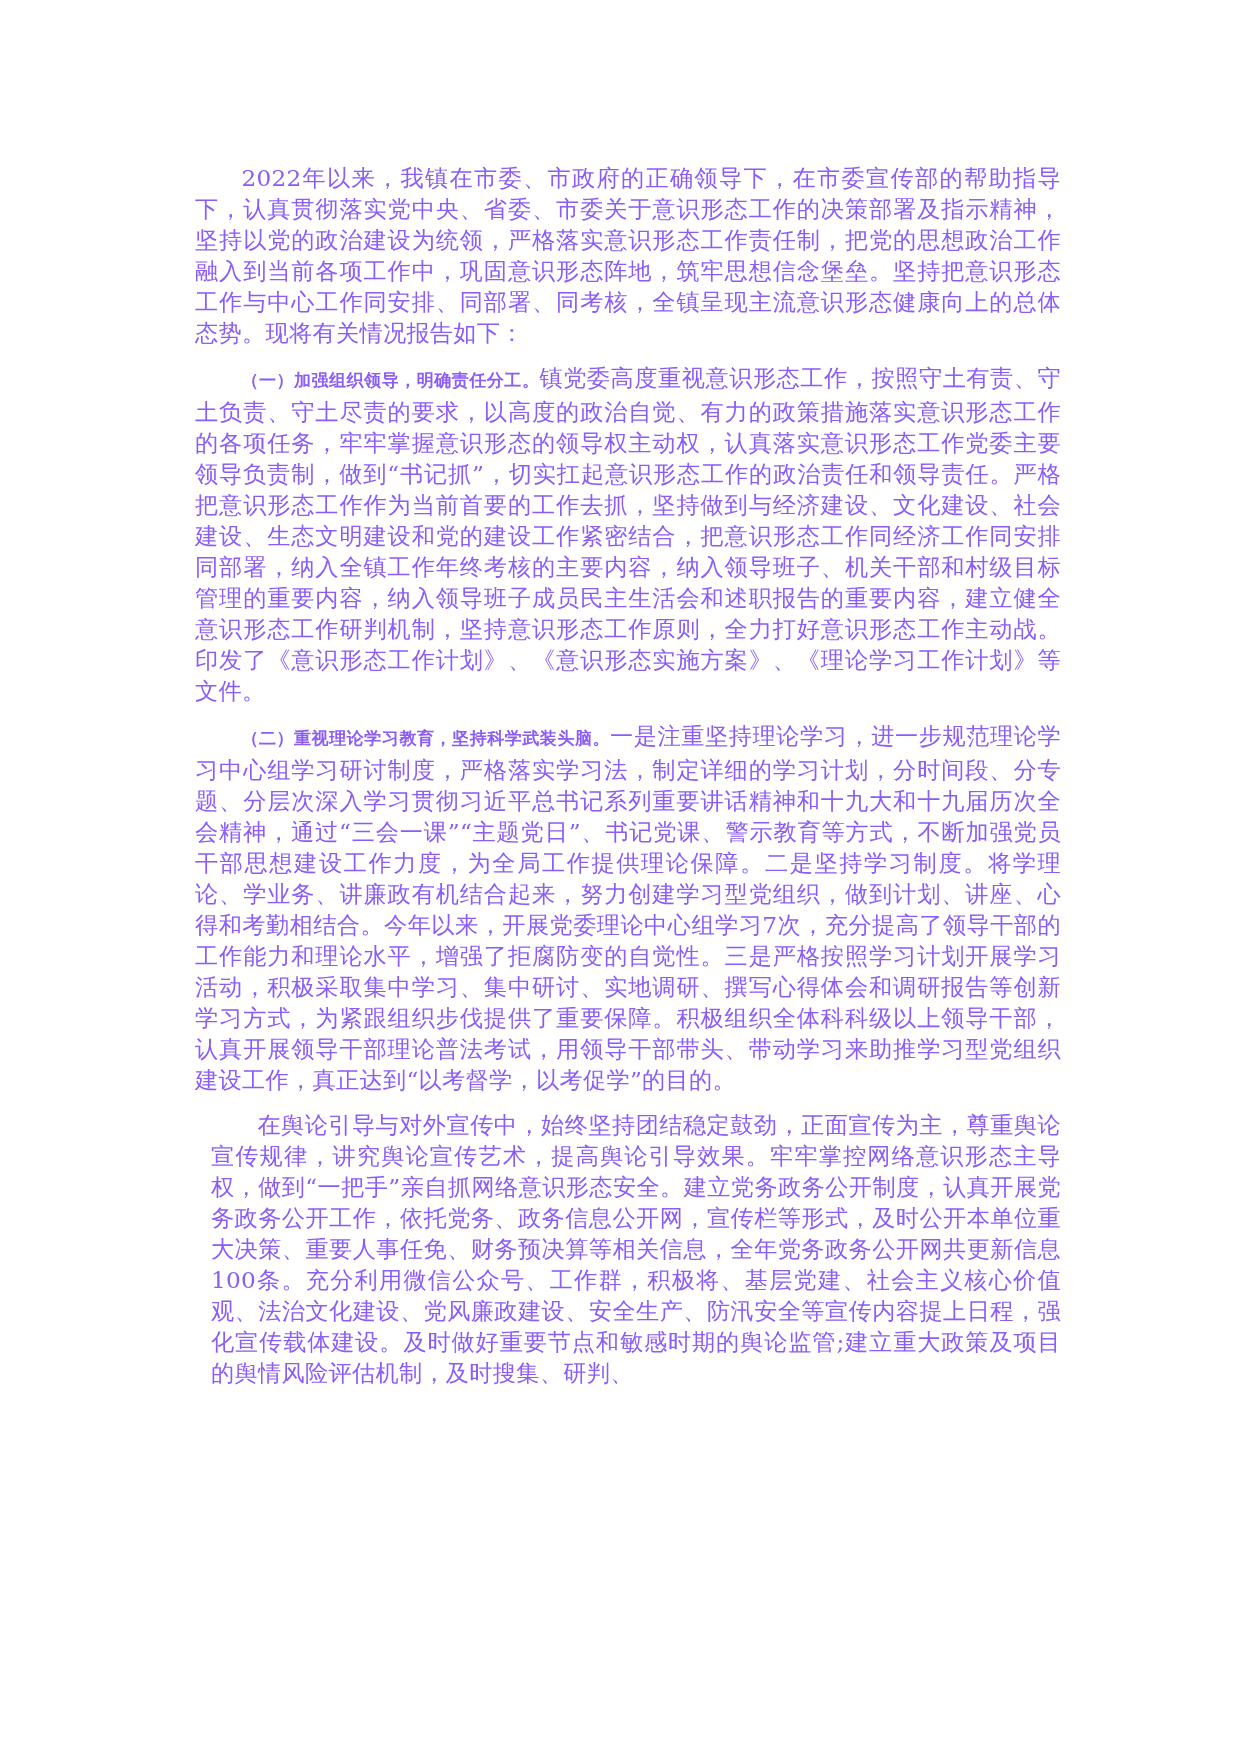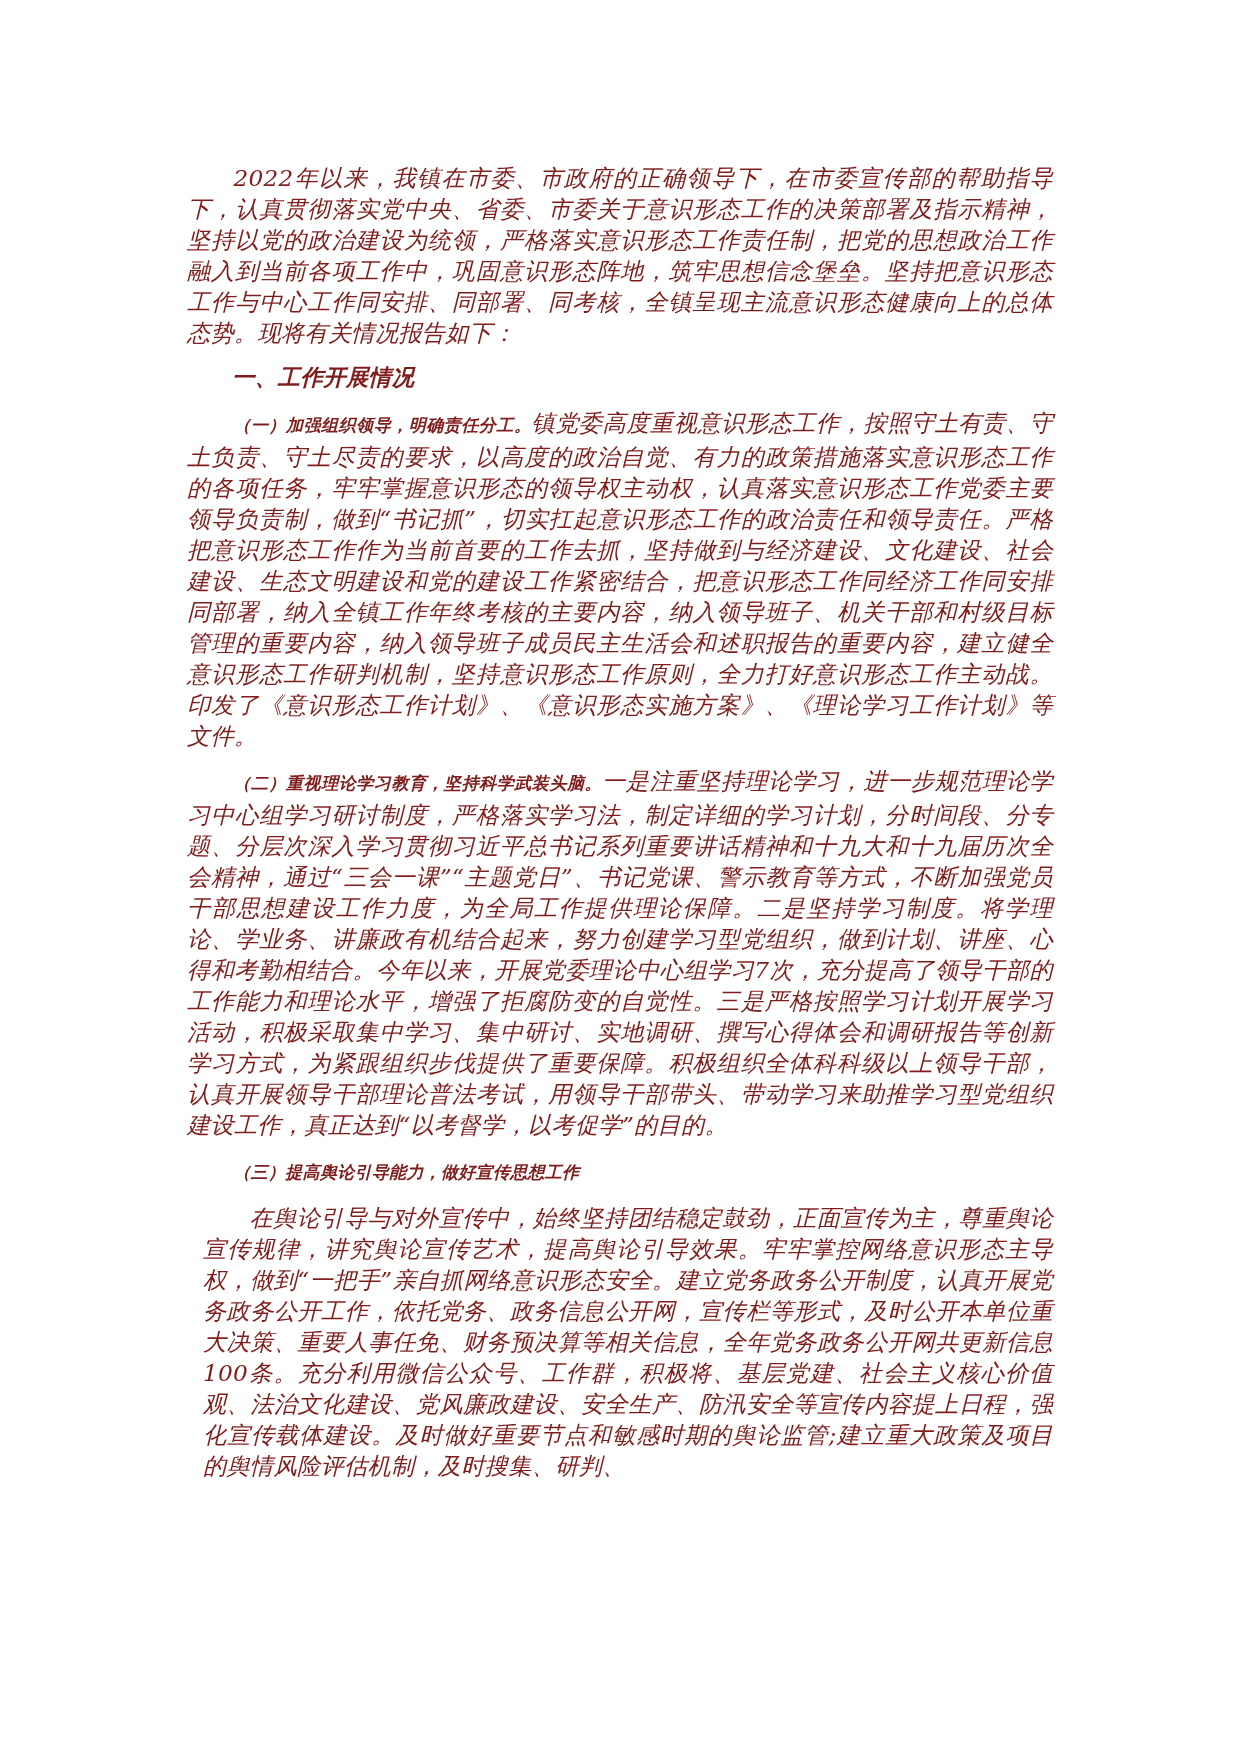--- a/index.html
+++ b/index.html
@@ -1,38 +1,35 @@
 <!DOCTYPE html>
 <html><head>
 <meta charset="utf-8">
 <style>
   html, body { margin: 0; padding: 0; background: #ffffff; }
   body { width: 1240px; height: 1754px; position: relative; overflow: hidden; }
   .page {
-    position: absolute; left: 187px; top: 162px; width: 866px;
+    position: absolute; left: 195px; top: 162px; width: 866px;
     font-family: "DejaVu Serif", "Liberation Serif", serif;
-    font-size: 23.2px; line-height: 31px; color: #7f1d1d;
+    font-size: 23.2px; line-height: 31px; color: #8b5cf6;
     text-align: justify; text-justify: inter-ideograph;
     letter-spacing: 0.3px;
-    font-style: italic;
   }
   .para { margin: 0; text-indent: 2em; }
   .para.gap { margin-top: 14px; }
   .heading { margin: 14px 0 0 0; text-indent: 2em; font-weight: bold;
     font-family: "DejaVu Sans", "Liberation Sans", sans-serif; font-size: 22.5px; }
   .sub-heading { font-weight: bold; font-family: "DejaVu Sans", "Liberation Sans", sans-serif; font-size: 17px; }
 </style>
 </head>
 <body>
 
 <div class="page">
   <p class="para">2022年以来，我镇在市委、市政府的正确领导下，在市委宣传部的帮助指导下，认真贯彻落实党中央、省委、市委关于意识形态工作的决策部署及指示精神，坚持以党的政治建设为统领，严格落实意识形态工作责任制，把党的思想政治工作融入到当前各项工作中，巩固意识形态阵地，筑牢思想信念堡垒。坚持把意识形态工作与中心工作同安排、同部署、同考核，全镇呈现主流意识形态健康向上的总体态势。现将有关情况报告如下：</p>
 
-  <p class="heading">一、工作开展情况</p>
 
   <p class="para gap"><span class="sub-heading">（一）加强组织领导，明确责任分工。</span><span>镇党委高度重视意识形态工作，按照守土有责、守土负责、守土尽责的要求，以高度的政治自觉、有力的政策措施落实意识形态工作的各项任务，牢牢掌握意识形态的领导权主动权，认真落实意识形态工作党委主要领导负责制，做到“书记抓”，切实扛起意识形态工作的政治责任和领导责任。严格把意识形态工作作为当前首要的工作去抓，坚持做到与经济建设、文化建设、社会建设、生态文明建设和党的建设工作紧密结合，把意识形态工作同经济工作同安排同部署，纳入全镇工作年终考核的主要内容，纳入领导班子、机关干部和村级目标管理的重要内容，纳入领导班子成员民主生活会和述职报告的重要内容，建立健全意识形态工作研判机制，坚持意识形态工作原则，全力打好意识形态工作主动战。印发了《意识形态工作计划》、《意识形态实施方案》、《理论学习工作计划》等文件。</span></p>
 
   <p class="para gap"><span class="sub-heading">（二）重视理论学习教育，坚持科学武装头脑。</span><span>一是注重坚持理论学习，进一步规范理论学习中心组学习研讨制度，严格落实学习法，制定详细的学习计划，分时间段、分专题、分层次深入学习贯彻习近平总书记系列重要讲话精神和十九大和十九届历次全会精神，通过“三会一课”“主题党日”、书记党课、警示教育等方式，不断加强党员干部思想建设工作力度，为全局工作提供理论保障。二是坚持学习制度。将学理论、学业务、讲廉政有机结合起来，努力创建学习型党组织，做到计划、讲座、心得和考勤相结合。今年以来，开展党委理论中心组学习7次，充分提高了领导干部的工作能力和理论水平，增强了拒腐防变的自觉性。三是严格按照学习计划开展学习活动，积极采取集中学习、集中研讨、实地调研、撰写心得体会和调研报告等创新学习方式，为紧跟组织步伐提供了重要保障。积极组织全体科科级以上领导干部，认真开展领导干部理论普法考试，用领导干部带头、带动学习来助推学习型党组织建设工作，真正达到“以考督学，以考促学”的目的。</span></p>
 
-  <p class="para gap"><span class="sub-heading">（三）提高舆论引导能力，做好宣传思想工作</span></p>
 
   <p class="para gap" style="padding-left:0;margin-left:16px;">在舆论引导与对外宣传中，始终坚持团结稳定鼓劲，正面宣传为主，尊重舆论宣传规律，讲究舆论宣传艺术，提高舆论引导效果。牢牢掌控网络意识形态主导权，做到“一把手”亲自抓网络意识形态安全。建立党务政务公开制度，认真开展党务政务公开工作，依托党务、政务信息公开网，宣传栏等形式，及时公开本单位重大决策、重要人事任免、财务预决算等相关信息，全年党务政务公开网共更新信息100条。充分利用微信公众号、工作群，积极将、基层党建、社会主义核心价值观、法治文化建设、党风廉政建设、安全生产、防汛安全等宣传内容提上日程，强化宣传载体建设。及时做好重要节点和敏感时期的舆论监管;建立重大政策及项目的舆情风险评估机制，及时搜集、研判、</p>
 </div>
 
 </body></html>

